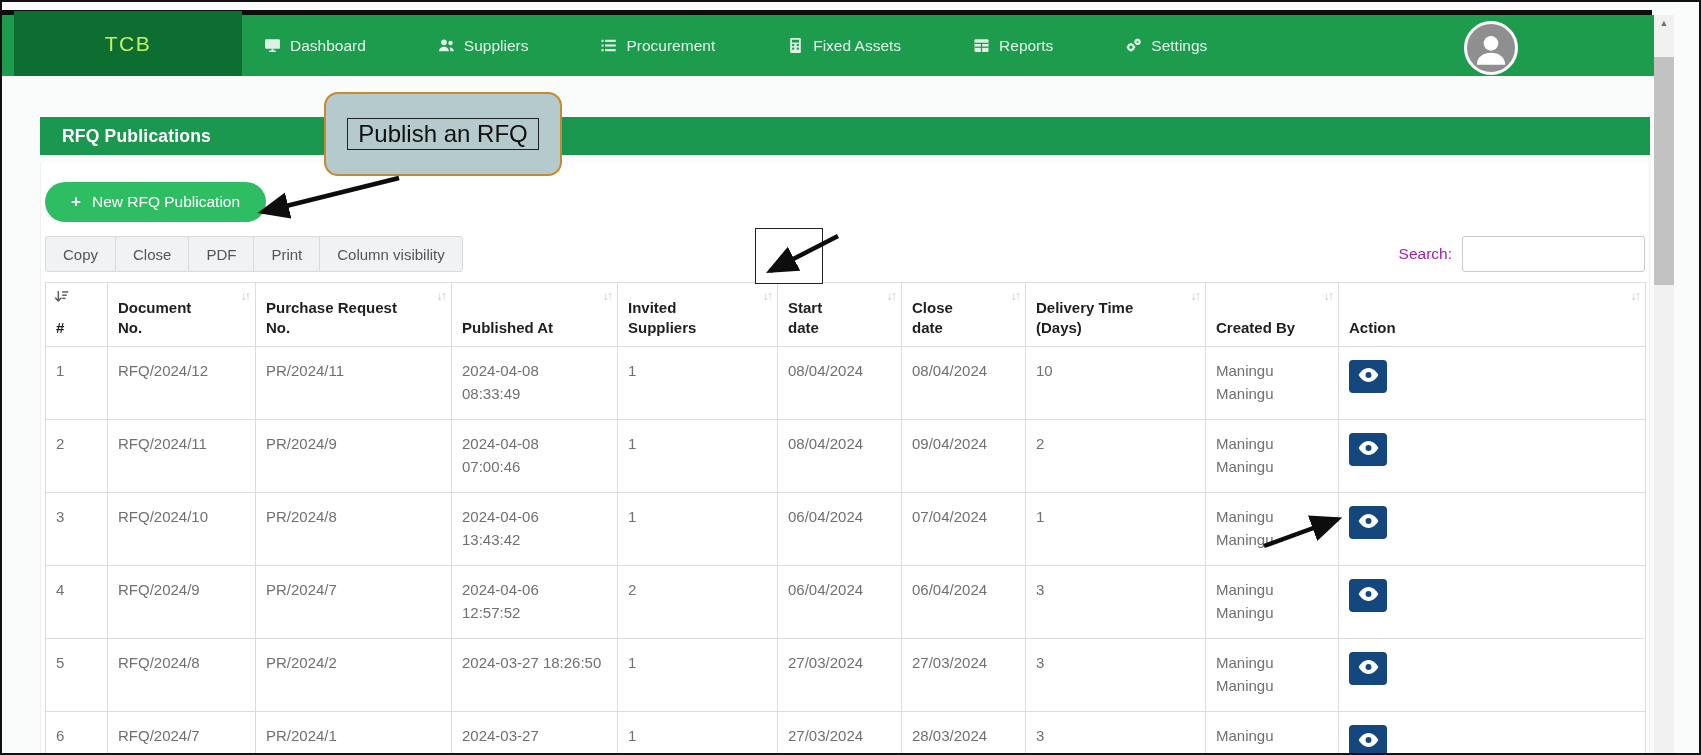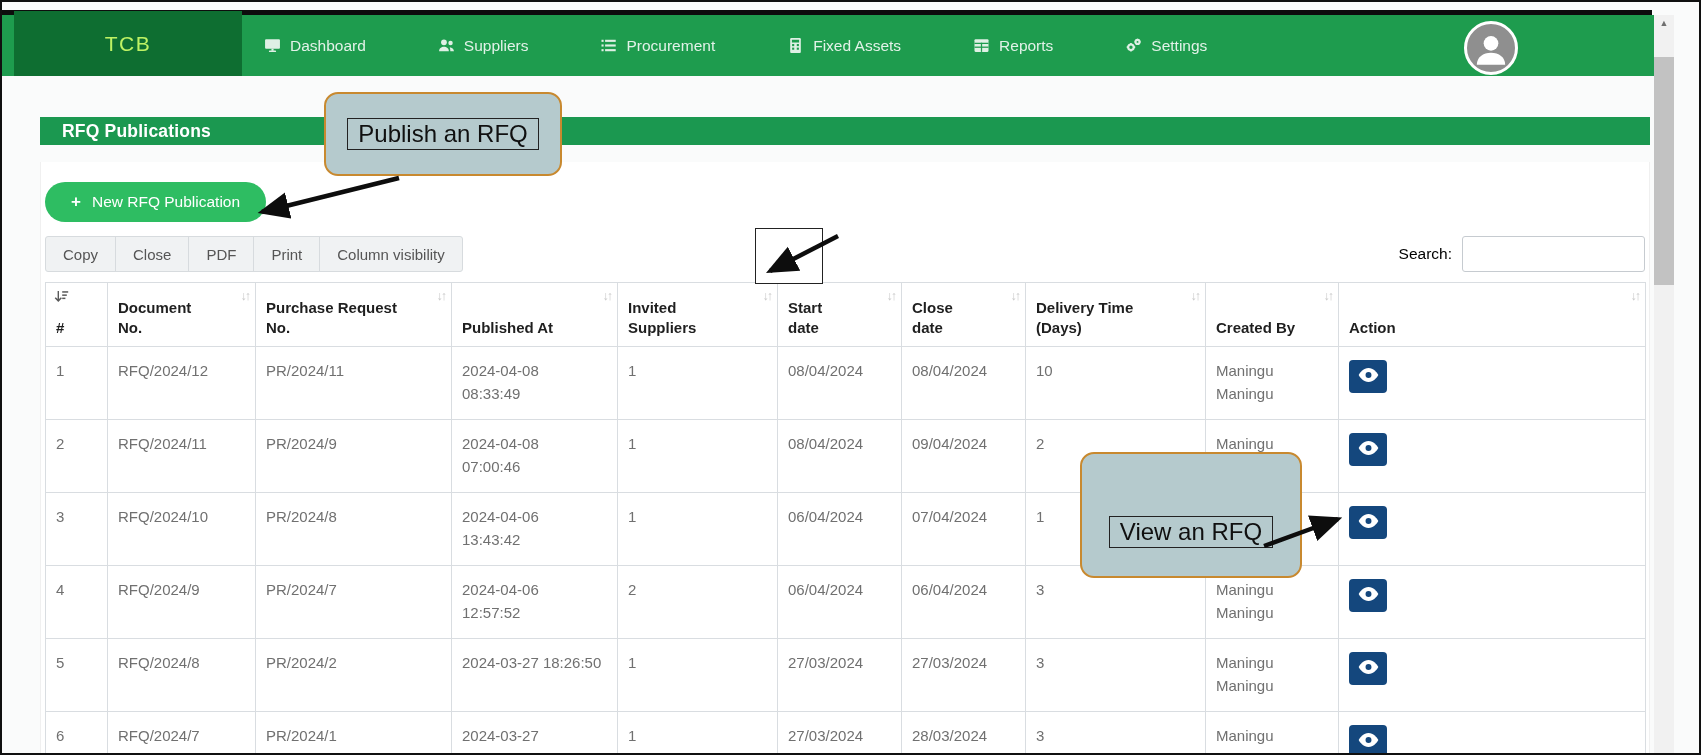--- a/index.html
+++ b/index.html
@@ -15,38 +15,38 @@
   .nav-item .ic{display:flex;align-items:center;}
   .avatar{position:absolute;left:1462px;top:6px;width:48px;height:48px;border-radius:50%;background:#8f8f8f;
           border:3px solid #fff;overflow:hidden;cursor:pointer;display:flex;align-items:flex-end;justify-content:center;}
 
   
   .scrollbar{position:absolute;left:1652px;top:13px;width:20px;height:738px;background:#f1f1f1;}
   .sb-arrow{height:16px;display:flex;align-items:center;justify-content:center;color:#6f6f6f;font-size:9px;cursor:pointer;}
   .sb-thumb{position:absolute;left:0;top:42px;width:100%;height:228px;background:#c2c2c2;cursor:pointer;}
 
   
-  .panel-header{position:absolute;left:38px;top:115px;width:1610px;height:28px;background:var(--panel-green);
+  .panel-header{position:absolute;left:38px;top:115px;width:1610px;height:38px;background:var(--panel-green);
                 color:#fff;display:flex;align-items:center;padding-left:22px;box-sizing:border-box;
                 font-weight:bold;font-size:17.5px;letter-spacing:.2px;}
   .card{position:absolute;left:38px;top:160px;width:1610px;height:720px;background:#fff;box-sizing:border-box;
         padding:20px 4px 0 4px;border:1px solid #f0f0f0;border-top:none;}
 
   .new-btn{height:40px;border:none;border-radius:20px;background:var(--button-green);color:#fff;font-size:15.5px;
            padding:0 26px;display:inline-flex;align-items:center;gap:11px;cursor:pointer;font-family:inherit;}
   .new-btn .plus{font-size:17px;font-weight:bold;}
 
   .controls{display:flex;justify-content:space-between;align-items:flex-start;margin-top:14px;}
   .btn-group{display:flex;}
   .tb-btn{height:36px;padding:0 17px;font-size:15px;color:#555;background:#f0f2f3;border:1px solid #d7dbde;
           margin-left:-1px;cursor:pointer;font-family:inherit;}
   .tb-btn:first-child{border-radius:3px 0 0 3px;margin-left:0;}
   .tb-btn:last-child{border-radius:0 3px 3px 0;}
   .search{display:flex;align-items:center;gap:10px;}
-  .search label{color:#000000;font-size:15.5px;margin-left:30px;}
+  .search label{color:#a21caf;font-size:15.5px;margin-left:30px;}
   .search input{width:183px;height:36px;border:1px solid #c6cbd0;border-radius:3px;box-sizing:border-box;
                 padding:0 8px;font-size:15px;font-family:inherit;}
 
   
   table.rfq{margin-top:10px;border-collapse:collapse;table-layout:fixed;width:1600px;background:#fff;}
   .rfq th,.rfq td{border:1px solid #d9dde1;box-sizing:border-box;}
   .rfq th{position:relative;height:64px;vertical-align:bottom;text-align:left;padding:8px 10px;
           font-size:15px;color:#1f1f1f;font-weight:bold;cursor:pointer;background:#fff;}
   .rfq th .lines div{line-height:1.35;}
   .sort-default{position:absolute;top:6px;right:6px;color:#c9c9c9;font-size:12.5px;letter-spacing:-2px;font-weight:normal;}
@@ -407,23 +407,20 @@
               </button>
             </td>
           </tr>
         </tbody>
     </table>
   </div>
 
   <div class="callout" id="callout-publish">
     <span class="boxed">Publish an RFQ</span>
   </div>
-  <div class="callout" id="callout-view">
-    <span class="boxed">View an RFQ</span>
-  </div>
   <div class="white-box"></div>
 
   <svg class="arrows" width="1701" height="755">
     <defs>
       <marker id="ah" markerWidth="8" markerHeight="8" refX="6" refY="3" orient="auto">
         <path d="M0,0 L7,3 L0,6 z" fill="#0d0d0d"></path>
       </marker>
     </defs>
     <line x1="397" y1="176" x2="260" y2="210" stroke="#0d0d0d" stroke-width="4.5" marker-end="url(#ah)"></line>
     <line x1="836" y1="234" x2="768" y2="269" stroke="#0d0d0d" stroke-width="4.5" marker-end="url(#ah)"></line>

